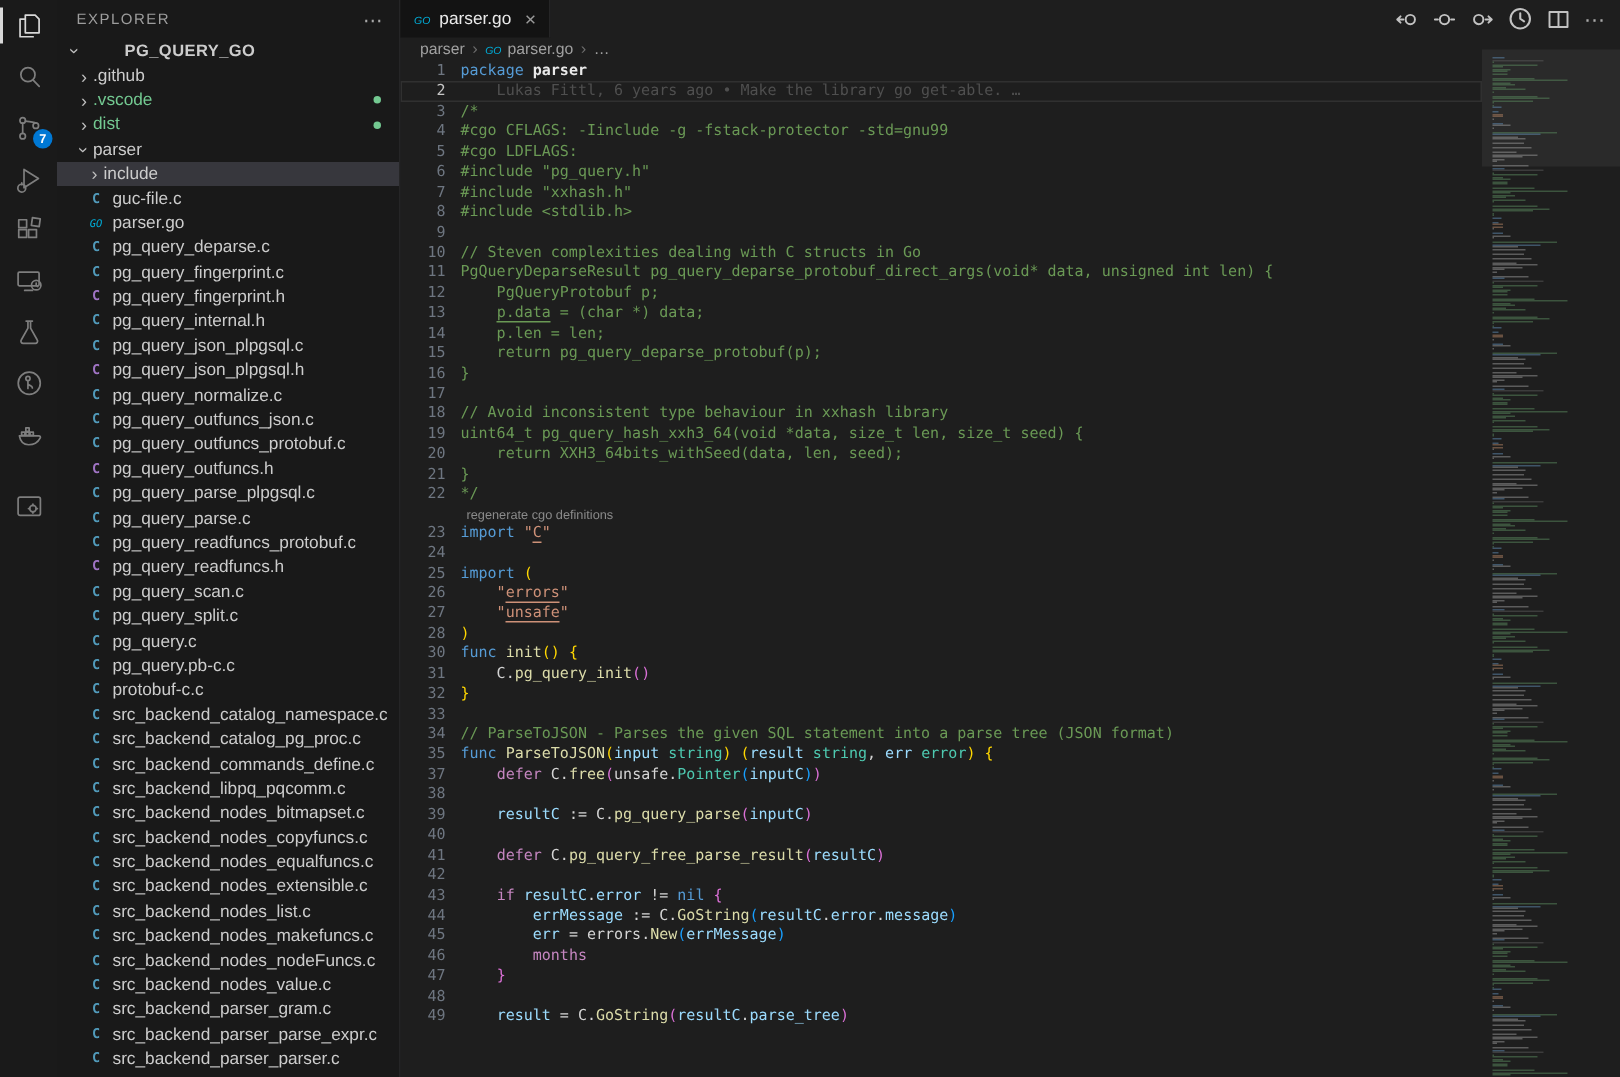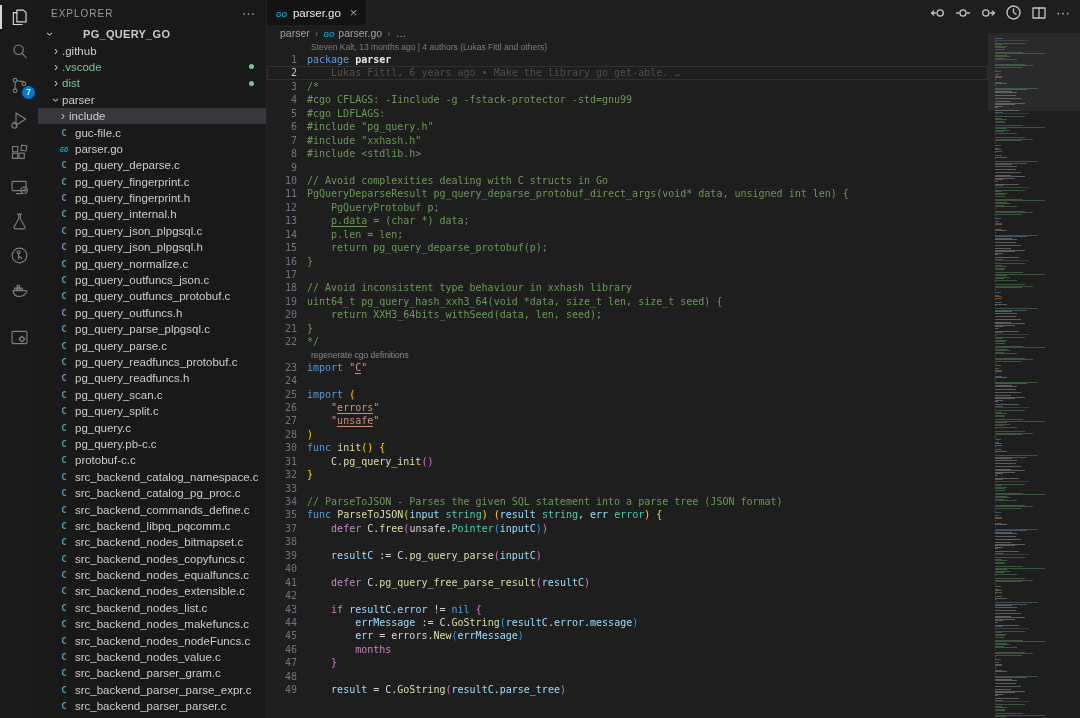--- a/index.html
+++ b/index.html
@@ -19,21 +19,21 @@
   .sidebar-header{height:26px;flex:none;display:flex;align-items:center;padding:0 10px 0 13px;color:#9d9d9d;font-size:10px;letter-spacing:1px;}
   .sidebar-header .spacer{flex:1;}
   .glyph-dots{color:#a8a8a8;font-size:13px;cursor:pointer;}
   .tree{flex:1;overflow:hidden;}
   .tree-row{height:16.4px;display:flex;align-items:center;font-size:11.5px;color:#cccccc;cursor:pointer;white-space:nowrap;}
   .tree-row.selected{background:#37373d;}
   .tree-row .chev{width:12px;flex:none;color:#c0c0c0;font-size:12px;line-height:10px;text-align:center;}
   .tree-row .chev.exp{transform:rotate(90deg);}
   .tree-row .ficon{width:14px;flex:none;text-align:center;font-size:9px;font-weight:bold;margin-right:4px;font-family:"DejaVu Sans Mono",monospace;}
   .c-blue{color:#519aba;}.c-purple{color:#a074c4;}
-  .go-badge{color:#00ACD7;font-style:italic;font-size:7px;font-weight:bold;letter-spacing:0;}
+  .go-badge{color:#00ACD7;font-style:italic;font-size:7px;font-weight:normal;letter-spacing:0;}
   .tree-row .lbl{overflow:hidden;text-overflow:ellipsis;}
   .tree-row .lbl.green{color:#73C991;}
   .tree-row .lbl.bold{font-weight:bold;font-size:11px;letter-spacing:.3px;}
   .gitdot{margin-left:auto;margin-right:12px;width:5px;height:5px;border-radius:50%;background:#73C991;flex:none;}
   
   .main{flex:1;min-width:0;display:flex;flex-direction:column;}
   .tab-bar{height:25px;flex:none;display:flex;align-items:center;background:#1e1e1e;}
   .tab{height:25px;box-sizing:border-box;background:#131313;display:flex;align-items:center;gap:6px;padding:0 9px;
        color:#eaeaea;font-size:11.5px;border-right:1px solid #252526;cursor:pointer;}
   .tab .close{color:#9a9a9a;font-size:13px;margin-left:3px;cursor:pointer;}
@@ -381,31 +381,30 @@
             <span class="crumb">
               <span><span class="go-badge">GO</span></span>
               <span>parser.go</span>
             </span>
             <span class="sep">›</span>
             <span class="crumb">
               <span>…</span>
             </span>
           </div>
         <div class="code-pane">
-            <div class="lens-row" style="color: rgb(125, 125, 125);">Steven Kalt, 13 months ago | 4 authors (Lukas Fittl and others)</div>
             <div class="code-line"><span class="gutter">1</span><span class="content"><span class="tk-k">package</span><span class="tk-w"> </span><span class="tk-wb">parser</span></span></div>
             <div class="code-line cur"><span class="gutter">2</span><span class="content"><span class="tk-g">    Lukas Fittl, 6 years ago • Make the library go get-able. …</span></span></div>
             <div class="code-line"><span class="gutter">3</span><span class="content"><span class="tk-c">/*</span></span></div>
             <div class="code-line"><span class="gutter">4</span><span class="content"><span class="tk-c">#cgo CFLAGS: -Iinclude -g -fstack-protector -std=gnu99</span></span></div>
             <div class="code-line"><span class="gutter">5</span><span class="content"><span class="tk-c">#cgo LDFLAGS:</span></span></div>
             <div class="code-line"><span class="gutter">6</span><span class="content"><span class="tk-c">#include "pg_query.h"</span></span></div>
             <div class="code-line"><span class="gutter">7</span><span class="content"><span class="tk-c">#include "xxhash.h"</span></span></div>
             <div class="code-line"><span class="gutter">8</span><span class="content"><span class="tk-c">#include &lt;stdlib.h&gt;</span></span></div>
             <div class="code-line"><span class="gutter">9</span><span class="content"></span></div>
-            <div class="code-line"><span class="gutter">10</span><span class="content"><span class="tk-c">// Avoid complexities dealing with C structs in Go</span></span></div>
+            <div class="code-line"><span class="gutter">10</span><span class="content"><span class="tk-c">// Steven complexities dealing with C structs in Go</span></span></div>
             <div class="code-line"><span class="gutter">11</span><span class="content"><span class="tk-c">PgQueryDeparseResult pg_query_deparse_protobuf_direct_args(void* data, unsigned int len) {</span></span></div>
             <div class="code-line"><span class="gutter">12</span><span class="content"><span class="tk-c">    PgQueryProtobuf p;</span></span></div>
             <div class="code-line"><span class="gutter">13</span><span class="content"><span class="tk-c">    </span><span class="tk-c tk-u">p.data</span><span class="tk-c"> = (char *) data;</span></span></div>
             <div class="code-line"><span class="gutter">14</span><span class="content"><span class="tk-c">    p.len = len;</span></span></div>
             <div class="code-line"><span class="gutter">15</span><span class="content"><span class="tk-c">    return pg_query_deparse_protobuf(p);</span></span></div>
             <div class="code-line"><span class="gutter">16</span><span class="content"><span class="tk-c">}</span></span></div>
             <div class="code-line"><span class="gutter">17</span><span class="content"></span></div>
             <div class="code-line"><span class="gutter">18</span><span class="content"><span class="tk-c">// Avoid inconsistent type behaviour in xxhash library</span></span></div>
             <div class="code-line"><span class="gutter">19</span><span class="content"><span class="tk-c">uint64_t pg_query_hash_xxh3_64(void *data, size_t len, size_t seed) {</span></span></div>
             <div class="code-line"><span class="gutter">20</span><span class="content"><span class="tk-c">    return XXH3_64bits_withSeed(data, len, seed);</span></span></div>

